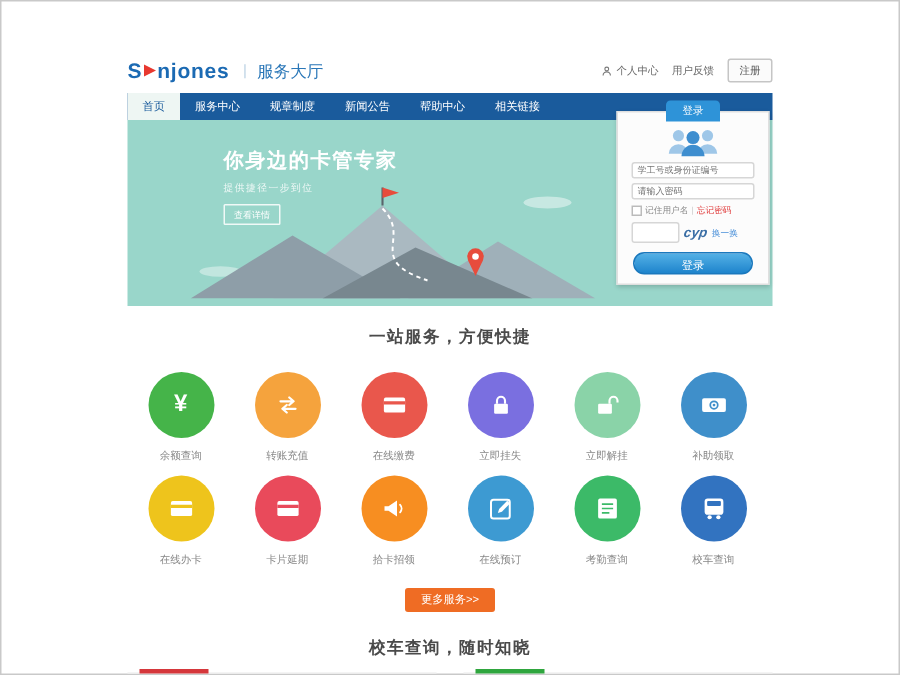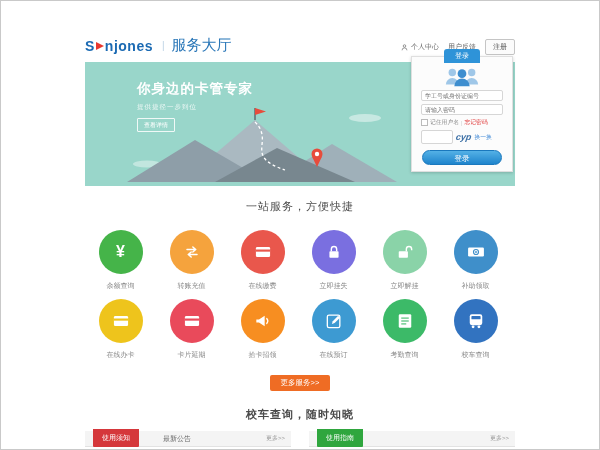--- a/index.html
+++ b/index.html
@@ -5,55 +5,55 @@
   html,body{margin:0;padding:0;background:#fff;font-family:"Liberation Sans","DejaVu Sans",sans-serif;}
   .page{position:relative;width:600px;height:450px;margin:0 auto;background:#fff;border:1px solid #c9c9c9;box-sizing:border-box;overflow:hidden;}
   .site{width:430px;margin:0 auto;position:relative;}
 
   
   .header{height:54px;display:flex;align-items:flex-end;justify-content:space-between;padding-bottom:7px;}
   .logo{display:flex;align-items:center;cursor:pointer;}
   .logo-s,.logo-rest{color:#1b6ab3;font-weight:bold;font-size:14px;letter-spacing:.5px;}
   .logo-arrow{display:inline-block;width:0;height:0;border-left:8px solid #e8382f;border-top:4px solid transparent;border-bottom:4px solid transparent;margin:0 1px;}
   .logo-div{color:#bcd2e4;font-size:10px;margin:0 7px 0 9px;}
-  .logo-site{color:#2a77b8;font-size:15px;}
+  .logo-site{color:#2a77b8;font-size:11px;}
   .hlinks{display:flex;align-items:center;font-size:7px;color:#666;}
   .hlinks .hl{margin-left:9px;cursor:pointer;}
   .person-ic{display:inline-flex;vertical-align:middle;margin-right:2px;}
   .reg-btn{margin-left:9px;border:1px solid #c5c5c5;border-radius:2px;padding:2px 7px;color:#555;cursor:pointer;background:#fbfbfb;}
 
   
   .nav{height:18px;background:var(--nav);display:flex;align-items:stretch;}
   .nav-item{display:flex;align-items:center;padding:0 10px;color:#fff;font-size:7.5px;cursor:pointer;text-decoration:none;}
   .nav-item.active{background:var(--navActive);color:var(--nav);}
 
   
   .hero{position:relative;height:124px;background:var(--hero);overflow:visible;}
-  .hero-text{position:absolute;left:52px;top:18px;color:#fff;}
+  .hero-text{position:absolute;left:64px;top:18px;color:#fff;}
   .hero-title{font-size:13.5px;font-weight:bold;letter-spacing:1px;}
   .hero-sub{font-size:6.5px;margin-top:5px;opacity:.85;letter-spacing:1px;}
   .hero-btn{display:inline-block;margin-top:6px;font-size:6px;border:1px solid rgba(255,255,255,.85);padding:1.5px 6px;border-radius:1px;cursor:pointer;}
   .mountains{position:absolute;left:42px;bottom:0;}
 
   
   .login{position:absolute;top:-6px;right:2px;width:100px;height:114px;background:#fcfcfc;border:1px solid #dfdfdf;box-shadow:0 1px 3px rgba(0,0,0,.18);z-index:5;}
   .login-tab{position:absolute;top:-8px;left:50%;transform:translateX(-50%);background:var(--login);color:#fff;font-size:7px;padding:2px 11px;border-radius:3px 3px 0 0;cursor:pointer;}
   .login-users{display:flex;justify-content:center;margin-top:9px;}
   .login-inp{display:block;width:82px;height:11px;margin:3px auto 0;border:1px solid #d6d6d6;border-radius:2px;font-size:6px;color:#777;padding:0 3px;box-sizing:border-box;background:#fff;}
   .login-row{display:flex;align-items:center;font-size:5.8px;color:#888;margin:3px 9px 0;}
   .cbx{display:inline-block;width:5px;height:5px;border:1px solid #bbb;margin-right:2px;background:#fff;cursor:pointer;}
   .forgot{color:#e03a3a;cursor:pointer;}
   .rem-sep{margin:0 2px;color:#ccc;}
   .cap-inp{width:26px;height:10px;border:1px solid #d6d6d6;border-radius:2px;background:#fff;}
   .cap-img{font-size:9px;font-weight:bold;font-style:italic;color:#3a6ea5;transform:skewX(-8deg);margin:0 3px;cursor:pointer;}
   .cap-change{color:var(--link);cursor:pointer;}
   .login-btn{display:block;width:80px;height:15px;line-height:15px;margin:6px auto 0;text-align:center;color:#fff;font-size:7.5px;border-radius:8px;background:linear-gradient(#54b1e6,#1e84cc);border:1px solid #1a78bd;box-sizing:border-box;cursor:pointer;}
 
   
-  .sec-head{margin-top:13px;text-align:center;font-size:11px;color:#4a4a4a;font-weight:400;letter-spacing:1px;}
+  .sec-head{margin-top:13px;text-align:center;font-size:11px;color:#4a4a4a;font-weight:700;letter-spacing:1px;}
   .svc-grid{display:flex;flex-wrap:wrap;margin-top:8px;}
   .svc{width:71px;padding-top:8px;display:flex;flex-direction:column;align-items:center;cursor:pointer;}
   .svc-circle{width:44px;height:44px;border-radius:50%;display:flex;align-items:center;justify-content:center;}
   .svc-glyph{color:#fff;font-size:16px;font-weight:bold;}
   .svc-label{margin-top:7px;font-size:7px;color:#888;}
   .more-wrap{text-align:center;margin-top:11px;text-decoration:underline;}
   .more-btn{display:inline-block;background:var(--orange);color:#fff;font-size:7.5px;padding:3px 11px;border-radius:2px;cursor:pointer;}
 
   
   .ann-head{margin-top:16px;text-align:center;font-size:11px;color:#4a4a4a;font-weight:600;letter-spacing:1px;}
@@ -86,20 +86,28 @@
                 <circle cx="12" cy="8" r="3.4" fill="none" stroke="#777" stroke-width="2"></circle>
                 <path d="M5.5 19.5 a6.5 6.5 0 0 1 13 0" fill="none" stroke="#777" stroke-width="2"></path>
               </svg>
             </span><span>个人中心</span>
         </span>
         <span class="hl">用户反馈</span>
         <span class="reg-btn">注册</span>
       </div>
     </div>
 
+    <div class="nav">
+      <a class="nav-item active">首页</a>
+        <a class="nav-item">服务中心</a>
+        <a class="nav-item">规章制度</a>
+        <a class="nav-item">新闻公告</a>
+        <a class="nav-item">帮助中心</a>
+        <a class="nav-item">相关链接</a>
+    </div>
 
     <div class="hero">
       <span class="mountains">
         <svg width="270" height="78" viewBox="0 0 270 78">
           <ellipse cx="238" cy="14" rx="16" ry="4" fill="rgba(255,255,255,.45)"></ellipse>
           <ellipse cx="20" cy="60" rx="14" ry="3.5" fill="rgba(255,255,255,.4)"></ellipse>
           <polygon points="55,78 128,16 200,78" fill="#aab9c1"></polygon>
           <polygon points="0,78 68,36 140,78" fill="#8e9ea8"></polygon>
           <polygon points="145,78 205,40 270,78" fill="#9fb0b9"></polygon>
           <polygon points="88,78 150,44 228,78" fill="#78878f"></polygon>

